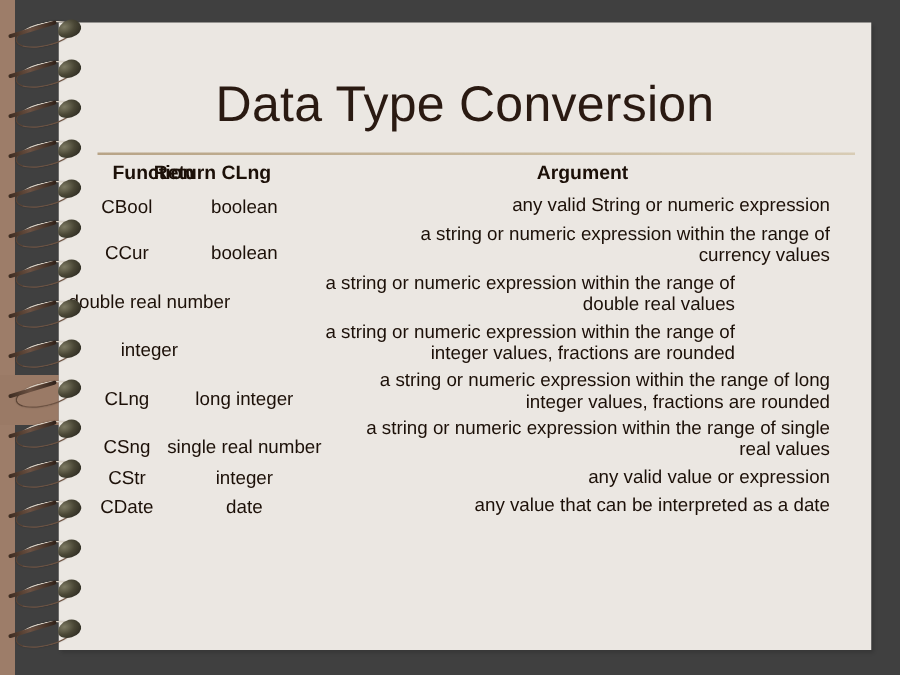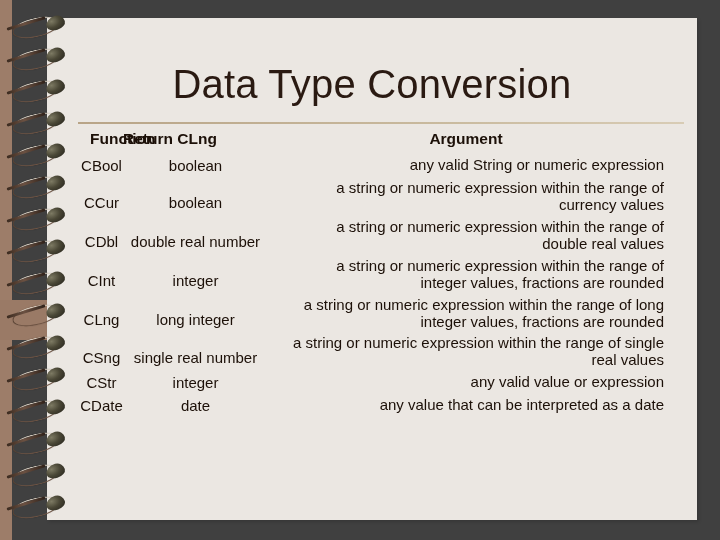--- a/index.html
+++ b/index.html
@@ -170,29 +170,27 @@
           </div>
           <div class="row body-row tall">
             <div class="c-func">CCur</div>
             <div class="c-ret">boolean</div>
             <div class="c-arg">
               <span class="arg-line">a string or numeric expression within the range of</span>
               <span class="arg-line">currency values</span>
             </div>
           </div>
           <div class="row body-row tall">
-            <div class="c-func">CDbl</div>
             <div class="c-ret">double real number</div>
             <div class="c-arg">
               <span class="arg-line">a string or numeric expression within the range of</span>
               <span class="arg-line">double real values</span>
             </div>
           </div>
           <div class="row body-row tall">
-            <div class="c-func">CInt</div>
             <div class="c-ret">integer</div>
             <div class="c-arg">
               <span class="arg-line">a string or numeric expression within the range of</span>
               <span class="arg-line">integer values, fractions are rounded</span>
             </div>
           </div>
           <div class="row body-row tall">
             <div class="c-func">CLng</div>
             <div class="c-ret">long integer</div>
             <div class="c-arg">

